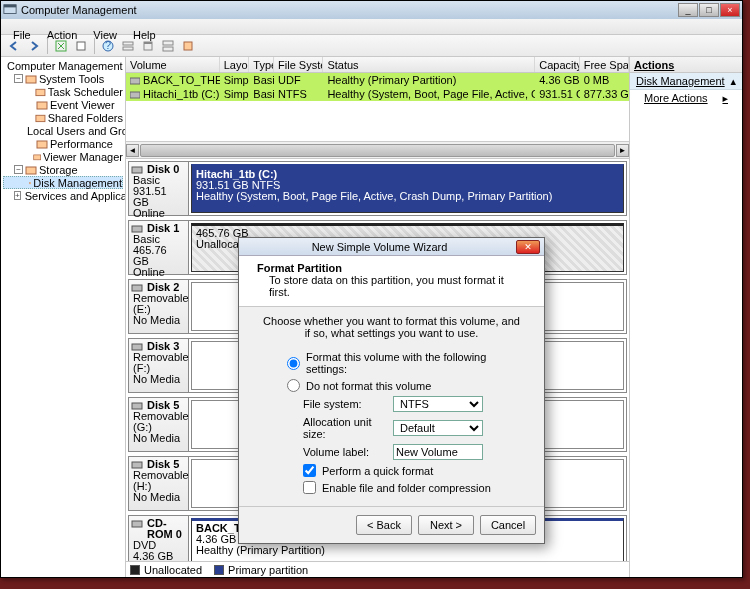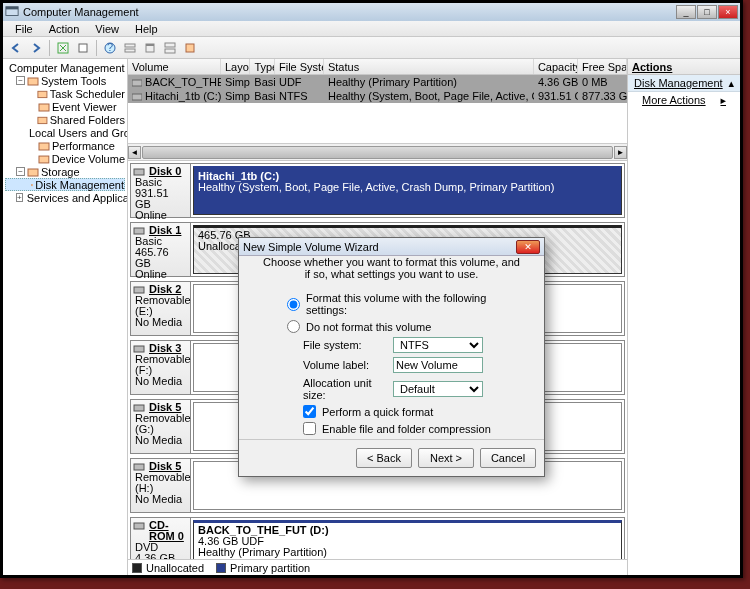--- a/index.html
+++ b/index.html
@@ -1,24 +1,24 @@
 <!DOCTYPE html>
 <html><head>
 <meta charset="utf-8">
 <style>
 * { box-sizing: border-box; margin: 0; padding: 0; font-family: "Segoe UI", Tahoma, sans-serif; font-size: 11px; }
 body { background: #6b1c1c; width: 750px; height: 589px; overflow: hidden; position: relative; }
-.window { position: absolute; top: 0; left: 0; right: 7px; bottom: 11px; background: #a3a3a3; border: 3px solid #000000; box-shadow: 2px 2px 4px rgba(0,0,0,.4); }
+.window { position: absolute; top: 0; left: 0; right: 7px; bottom: 11px; background: #bef264; border: 1px solid #000000; box-shadow: 2px 2px 4px rgba(0,0,0,.4); }
 .titlebar { height: 18px; background: linear-gradient(#d8e4f0,#b8cce0); display: flex; align-items: center; padding: 0 2px; }
 .titlebar-icon { width: 14px; height: 14px; margin-right: 4px; }
 .titlebar-text { flex: 1; font-size: 11px; color: #000; }
 .win-btn { width: 20px; height: 14px; background: linear-gradient(#eee,#bbb); border: 1px solid #888; margin-left: 1px; text-align: center; line-height: 12px; font-size: 9px; cursor: pointer; }
 .win-btn.close { background: linear-gradient(#e66,#c22); color: #fff; }
 .menubar { height: 16px; background: linear-gradient(#f4f4f4,#e6e6e6); border-bottom: 1px solid #c8c8c8; display: flex; padding: 0 4px; }
-.menu-item { padding: 0 8px; line-height: 16px; cursor: pointer; }
+.menu-item { padding: 8px 8px; line-height: 16px; cursor: pointer; }
 .toolbar { height: 22px; background: linear-gradient(#f8f8f8,#eaeaea); border-bottom: 1px solid #c8c8c8; display: flex; align-items: center; padding: 0 4px; gap: 2px; }
 .tb-btn { width: 18px; height: 18px; border: 1px solid transparent; display: flex; align-items: center; justify-content: center; cursor: pointer; }
 .tb-sep { width: 1px; height: 16px; background: #bbb; margin: 0 2px; }
 .main-layout { position: absolute; top: 56px; left: 0; right: 0; bottom: 0; display: flex; }
 .tree-pane { width: 125px; border-right: 1px solid #c8c8c8; background: #fff; overflow: hidden; }
 .tree { padding: 2px; }
 .tree-row { display: flex; align-items: center; padding: 0 0 0 2px; height: 13px; white-space: nowrap; cursor: pointer; }
 .tree-row.sel { background: #cde6ff; border: 1px dotted #7aa; }
 .tree-toggle { width: 9px; height: 9px; border: 1px solid #888; background: #fff; margin-right: 2px; text-align: center; line-height: 7px; font-size: 8px; color: #444; }
 .tree-spacer { width: 11px; display: inline-block; }
@@ -30,46 +30,46 @@
 .vt-row { display: flex; height: 14px; }
 .vt-row .vt-col { border-right: none; line-height: 14px; }
 .vt-scroll-region { height: 40px; background: #fff; position: relative; }
 .hscroll { position: relative; height: 17px; background: #f0f0f0; border-top: 1px solid #ccc; }
 .hscroll-thumb { position: absolute; height: 13px; top: 2px; left: 14px; right: 14px; background: linear-gradient(#ddd,#bbb); border: 1px solid #999; border-radius: 2px; }
 .hscroll-arrow { position: absolute; top: 2px; width: 13px; height: 13px; background: linear-gradient(#eee,#ccc); border: 1px solid #999; text-align: center; line-height: 11px; font-size: 8px; }
 .hscroll-arrow.l { left: 0; } .hscroll-arrow.r { right: 0; }
 .disk-pane { flex: 1; overflow-y: auto; background: #fff; padding: 2px; }
 .disk-block { display: flex; margin-bottom: 4px; border: 1px solid #888; height: 55px; }
 .disk-meta { width: 60px; background: linear-gradient(#f8f8f8,#e8e8e8); border-right: 1px solid #888; padding: 2px 4px; font-size: 10px; line-height: 11px; position: relative; }
-.disk-meta .dn { font-weight: bold; text-decoration: underline; }
+.disk-meta .dn { font-weight: bold; }
 .disk-meta-icon { position: absolute; top: 2px; left: 2px; width: 12px; height: 12px; }
 .disk-meta .dn-row { padding-left: 14px; }
 .disk-parts { flex: 1; display: flex; padding: 2px; gap: 2px; }
 .part { border: 1px solid #333; padding: 2px 4px; font-size: 10px; line-height: 11px; overflow: hidden; }
 .part.primary { border-top: 3px solid #2a3f8f; background: #fff; }
 .part.sel-primary { border-top: 3px solid #2a3f8f; background: #2a3f8f; color: #fff; }
 .part.unalloc { border-top: 3px solid #222; background: repeating-linear-gradient(45deg,#eee,#eee 3px,#ddd 3px,#ddd 6px); }
 .part.nomedia { border: 1px solid #888; background: #fff; color: #555; }
 .legend { height: 16px; border-top: 1px solid #c8c8c8; display: flex; align-items: center; padding: 0 4px; gap: 12px; background: #fff; }
 .legend-item { display: flex; align-items: center; gap: 4px; }
 .legend-sw { width: 10px; height: 10px; border: 1px solid #555; }
 .actions-pane { width: 112px; background: #fff; text-decoration: underline; }
 .actions-head { height: 16px; background: linear-gradient(#f4f4f4,#e6e6e6); border-bottom: 1px solid #c8c8c8; padding: 0 4px; line-height: 16px; font-weight: bold; }
 .actions-sub { background: #e2eef8; padding: 2px 6px; border-bottom: 1px solid #cdd9e3; }
 .actions-link { padding: 2px 14px; display: flex; justify-content: space-between; cursor: pointer; }
 
 
 .wizard { position: absolute; left: 238px; top: 237px; width: 307px; background: #f0f0f0; border: 1px solid #666; box-shadow: 4px 4px 12px rgba(0,0,0,.4); z-index: 10; }
 .wiz-title { height: 18px; background: linear-gradient(#e8eef6,#d0dcec); display: flex; align-items: center; padding: 0 4px; border-bottom: 1px solid #aab; }
-.wiz-title-text { flex: 1; font-size: 11px; }
+.wiz-title-text { flex: 1; font-size: 11px; text-align: center; }
 .wiz-x { width: 24px; height: 14px; background: linear-gradient(#e95,#d22); border: 1px solid #822; border-radius: 2px; color: #fff; text-align: center; line-height: 12px; font-size: 9px; cursor: pointer; }
 .wiz-header { background: #fff; border-bottom: 1px solid #c8c8c8; padding: 6px 18px 8px; }
 .wiz-header .h { font-weight: bold; }
 .wiz-header .s { padding-left: 12px; }
-.wiz-body { padding: 0 18px; }
+.wiz-body { padding: 8px 18px; }
 .wiz-body .prompt { text-align: center; margin-bottom: 12px; padding: 0 6px; }
 .radio-row { display: flex; align-items: center; gap: 6px; margin: 4px 0 4px 30px; }
 .form-row { display: flex; align-items: center; margin: 4px 0 4px 46px; }
 .form-row label { width: 90px; }
 .form-row select, .form-row input[type=text] { width: 90px; font-size: 11px; border: 1px solid #7a9; background: #fff; height: 16px; padding: 0 2px; }
 .check-row { display: flex; align-items: center; gap: 6px; margin: 4px 0 4px 46px; }
 .wiz-buttons { border-top: 1px solid #c8c8c8; padding: 8px; display: flex; justify-content: flex-end; gap: 6px; background: #f0f0f0; }
 .wiz-btn { width: 56px; height: 20px; background: linear-gradient(#fdfdfd,#e6e6e6); border: 1px solid #888; border-radius: 2px; cursor: pointer; font-size: 11px; }
 
 svg { display: block; }
@@ -201,21 +201,21 @@
               <svg class="tree-icon" viewBox="0 0 12 12">
                 <rect x="1" y="3" width="10" height="7" fill="#fc9" stroke="#a64"></rect>
               </svg>
               <span>Performance</span>
             </div>
             <div class="tree-row" style="padding-left: 22px;">
               <span class="tree-spacer"></span>
               <svg class="tree-icon" viewBox="0 0 12 12">
                 <rect x="1" y="3" width="10" height="7" fill="#fc9" stroke="#a64"></rect>
               </svg>
-              <span>Device Volume</span>
+              <span>Viewer Manager</span>
             </div>
             <div class="tree-row" style="padding-left: 11px;">
               <span class="tree-toggle">−</span>
               <svg class="tree-icon" viewBox="0 0 12 12">
                 <rect x="1" y="3" width="10" height="7" fill="#fc9" stroke="#a64"></rect>
               </svg>
               <span>Storage</span>
             </div>
             <div class="tree-row sel" style="padding-left: 22px;">
               <span class="tree-spacer"></span>
@@ -285,20 +285,21 @@
                 <rect x="1" y="3" width="10" height="6" fill="#bbb" stroke="#555"></rect>
               </svg>
               <div class="dn dn-row">Disk 0</div>
               <div>Basic</div>
               <div>931.51 GB</div>
               <div>Online</div>
             </div>
             <div class="disk-parts">
               <div class="part sel-primary" style="flex: 1 1 0%;">
                 <div style="font-weight:bold">Hitachi_1tb  (C:)</div>
+                <div>931.51 GB NTFS</div>
                 <div>Healthy (System, Boot, Page File, Active, Crash Dump, Primary Partition)</div>
               </div>
             </div>
           </div>
           <div class="disk-block">
             <div class="disk-meta">
               <svg class="disk-meta-icon" viewBox="0 0 12 12">
                 <rect x="1" y="3" width="10" height="6" fill="#bbb" stroke="#555"></rect>
               </svg>
               <div class="dn dn-row">Disk 1</div>
@@ -408,41 +409,45 @@
       </div>
     </div>
   </div>
 </div>
 
 <div class="wizard">
   <div class="wiz-title">
     <span class="wiz-title-text">New Simple Volume Wizard</span>
     <div class="wiz-x">✕</div>
   </div>
+  <div class="wiz-header">
+    <div class="h">Format Partition</div>
+    <div class="s">To store data on this partition, you must format it first.</div>
+  </div>
   <div class="wiz-body">
     <div class="prompt">Choose whether you want to format this volume, and if so, what settings you want to use.</div>
     <div class="radio-row">
       <input type="radio" name="fmt" checked="" style="">
       <label>Format this volume with the following settings:</label>
     </div>
     <div class="radio-row">
       <input type="radio" name="fmt" style="">
       <label>Do not format this volume</label>
     </div>
     <div class="form-row">
       <label>File system:</label>
       <select><option>NTFS</option></select>
     </div>
     <div class="form-row">
+      <label>Allocation unit size:</label>
+      <select><option>Default</option></select>
+    </div>
+    <div class="form-row">
       <label>Volume label:</label>
       <input type="text" value="New Volume" style="">
-    </div>
-    <div class="form-row">
-      <label>Allocation unit size:</label>
-      <select><option>Default</option></select>
     </div>
     <div class="check-row">
       <input type="checkbox" checked="" style="">
       <label>Perform a quick format</label>
     </div>
     <div class="check-row">
       <input type="checkbox" style="">
       <label>Enable file and folder compression</label>
     </div>
   </div>

